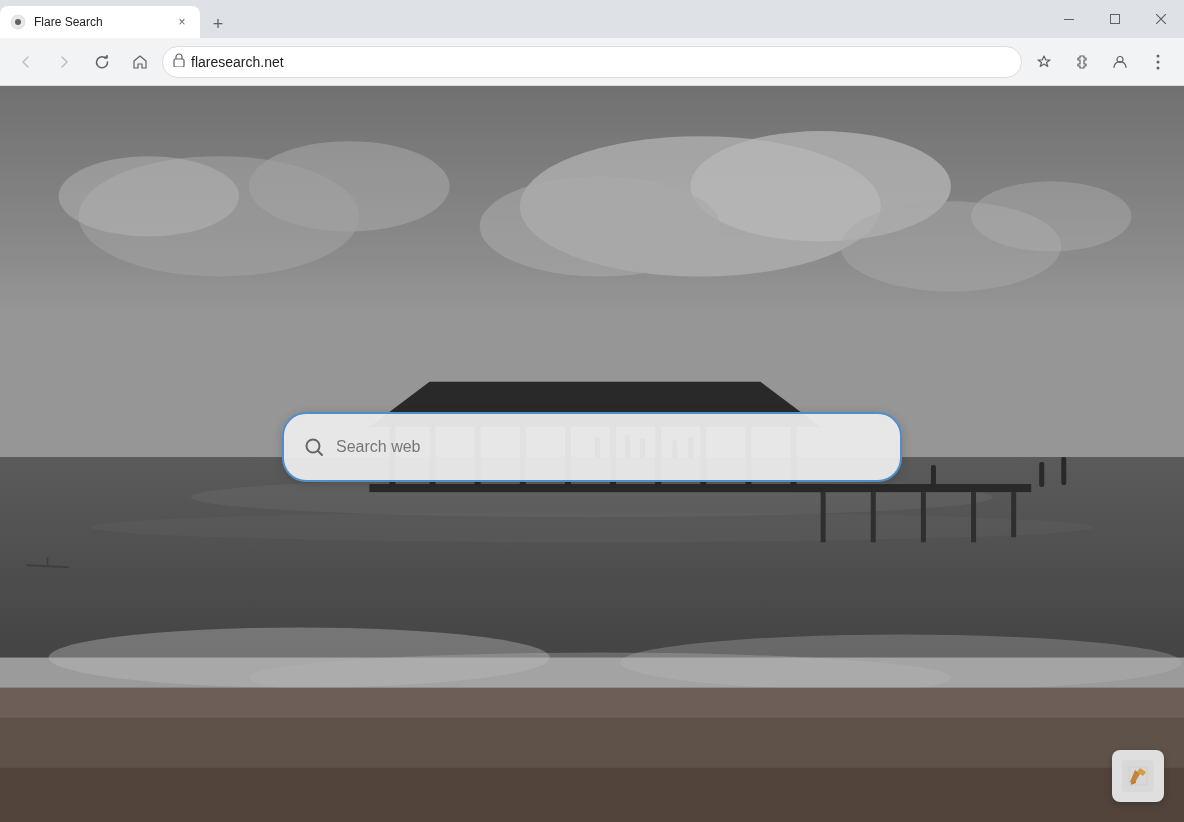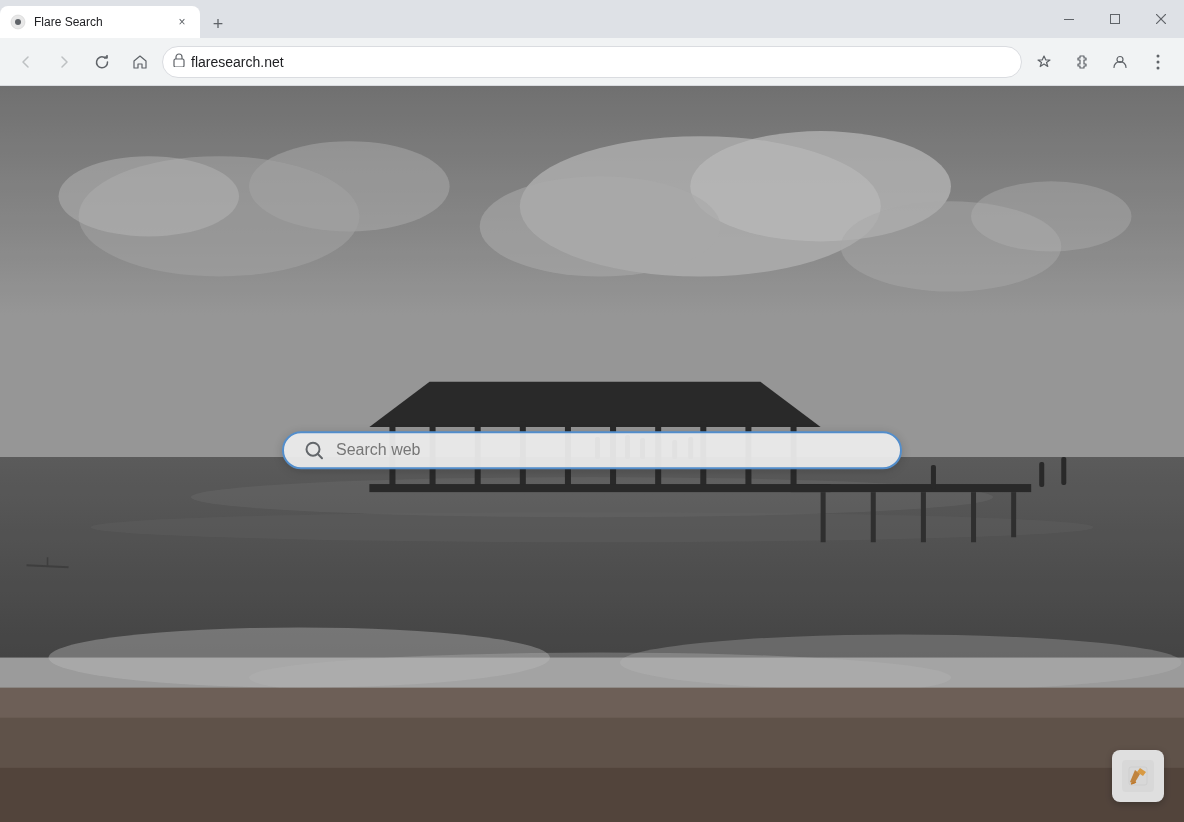--- a/index.html
+++ b/index.html
@@ -70,21 +70,21 @@
       transform: translate(-50%, -60%);
       width: 620px;
     }
 
     .search-box {
       display: flex;
       align-items: center;
       background: rgba(255,255,255,0.95);
       border-radius: 24px;
       padding: 0 20px;
-      height: 38px;
+      height: 70px;
       border: 2px solid #4a90d9;
       box-shadow: 0 2px 10px rgba(0,0,0,0.2);
     }
 
     .search-icon-wrap {
       margin-right: 12px;
       color: #5f6368;
       font-size: 20px;
       display: flex;
       align-items: center;

